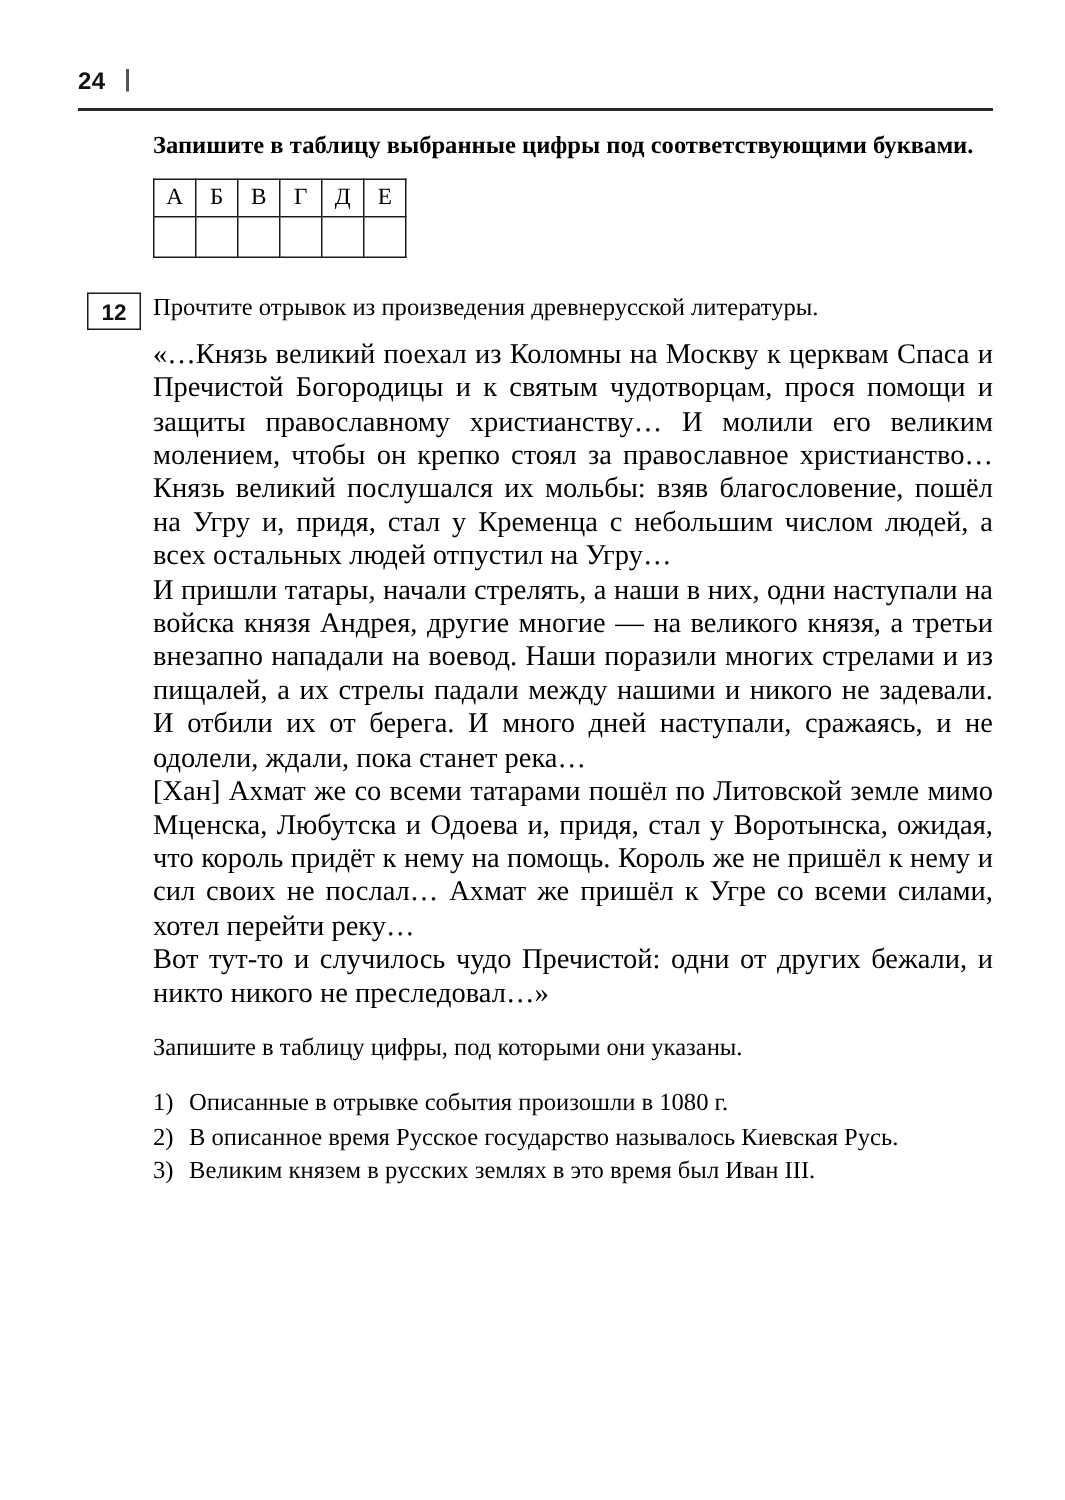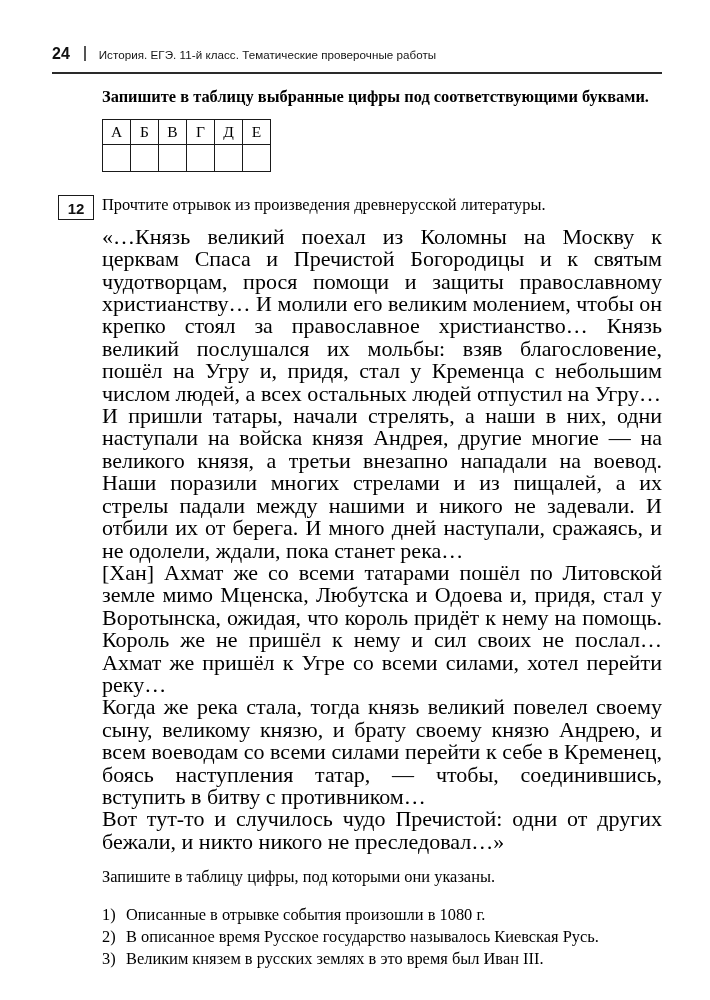--- a/index.html
+++ b/index.html
@@ -135,21 +135,21 @@
   .task-prompt {
     font-size: 16.4px;
     line-height: 22.4px;
     margin: 0;
   }
 
   .quote {
     margin-top: 9px;
   }
   .quote p {
-    font-size: 22px;
+    font-size: 19px;
     line-height: 22.4px;
     margin: 0;
     text-align: justify;
     text-align-last: left;
     font-family: Liberation Serif, serif;
   }
 
   .after-quote {
     margin-top: 14px;
   }
@@ -183,21 +183,20 @@
   .spacer-tight { margin-top: 13px; }
 </style>
 </head>
 <body>
 
 <div class="page">
 
   <div class="page-header">
     <span class="folio">24</span>
     <span class="folio-sep"></span>
-    <span class="header-title">История. ЕГЭ. 11-й класс. Тематические проверочные работы</span>
   </div>
   <div class="header-rule"></div>
 
   <div class="content">
 
     <p class="para block-gap-intro">Запишите в таблицу выбранные цифры под соответствующими буквами.</p>
 
     <div class="answer-row">
       <table class="answer-table">
         <tbody>
@@ -222,21 +221,20 @@
     </div>
 
     <div class="task">
       <div class="task-num">12</div>
       <p class="task-prompt">Прочтите отрывок из произведения древнерусской литературы.</p>
 
       <div class="quote">
         <p>«…Князь великий поехал из Коломны на Москву к церквам Спаса и Пречистой Богородицы и к святым чудотворцам, прося помощи и защиты православному христианству… И молили его великим молением, чтобы он крепко стоял за православное христианство… Князь великий послушался их мольбы: взяв благословение, пошёл на Угру и, придя, стал у Кременца с небольшим числом людей, а всех остальных людей отпустил на Угру…</p>
         <p>И пришли татары, начали стрелять, а наши в них, одни наступали на войска князя Андрея, другие многие — на великого князя, а третьи внезапно нападали на воевод. Наши поразили многих стрелами и из пищалей, а их стрелы падали между нашими и никого не задевали. И отбили их от берега. И много дней наступали, сражаясь, и не одолели, ждали, пока станет река…</p>
         <p>[Хан] Ахмат же со всеми татарами пошёл по Литовской земле мимо Мценска, Любутска и Одоева и, придя, стал у Воротынска, ожидая, что король придёт к нему на помощь. Король же не пришёл к нему и сил своих не послал… Ахмат же пришёл к Угре со всеми силами, хотел перейти реку…</p>
-        <p>Когда же река стала, тогда князь великий повелел своему сыну, великому князю, и брату своему князю Андрею, и всем воеводам со всеми силами перейти к себе в Кременец, боясь наступления татар, — чтобы, соединившись, вступить в битву с противником…</p>
         <p>Вот тут-то и случилось чудо Пречистой: одни от других бежали, и никто никого не преследовал…»</p>
       </div>
 
 
       <div class="after-quote spacer-tight">
         <p>Запишите в таблицу цифры, под которыми они указаны.</p>
       </div>
 
       <div class="statements">
         <div class="statement">

